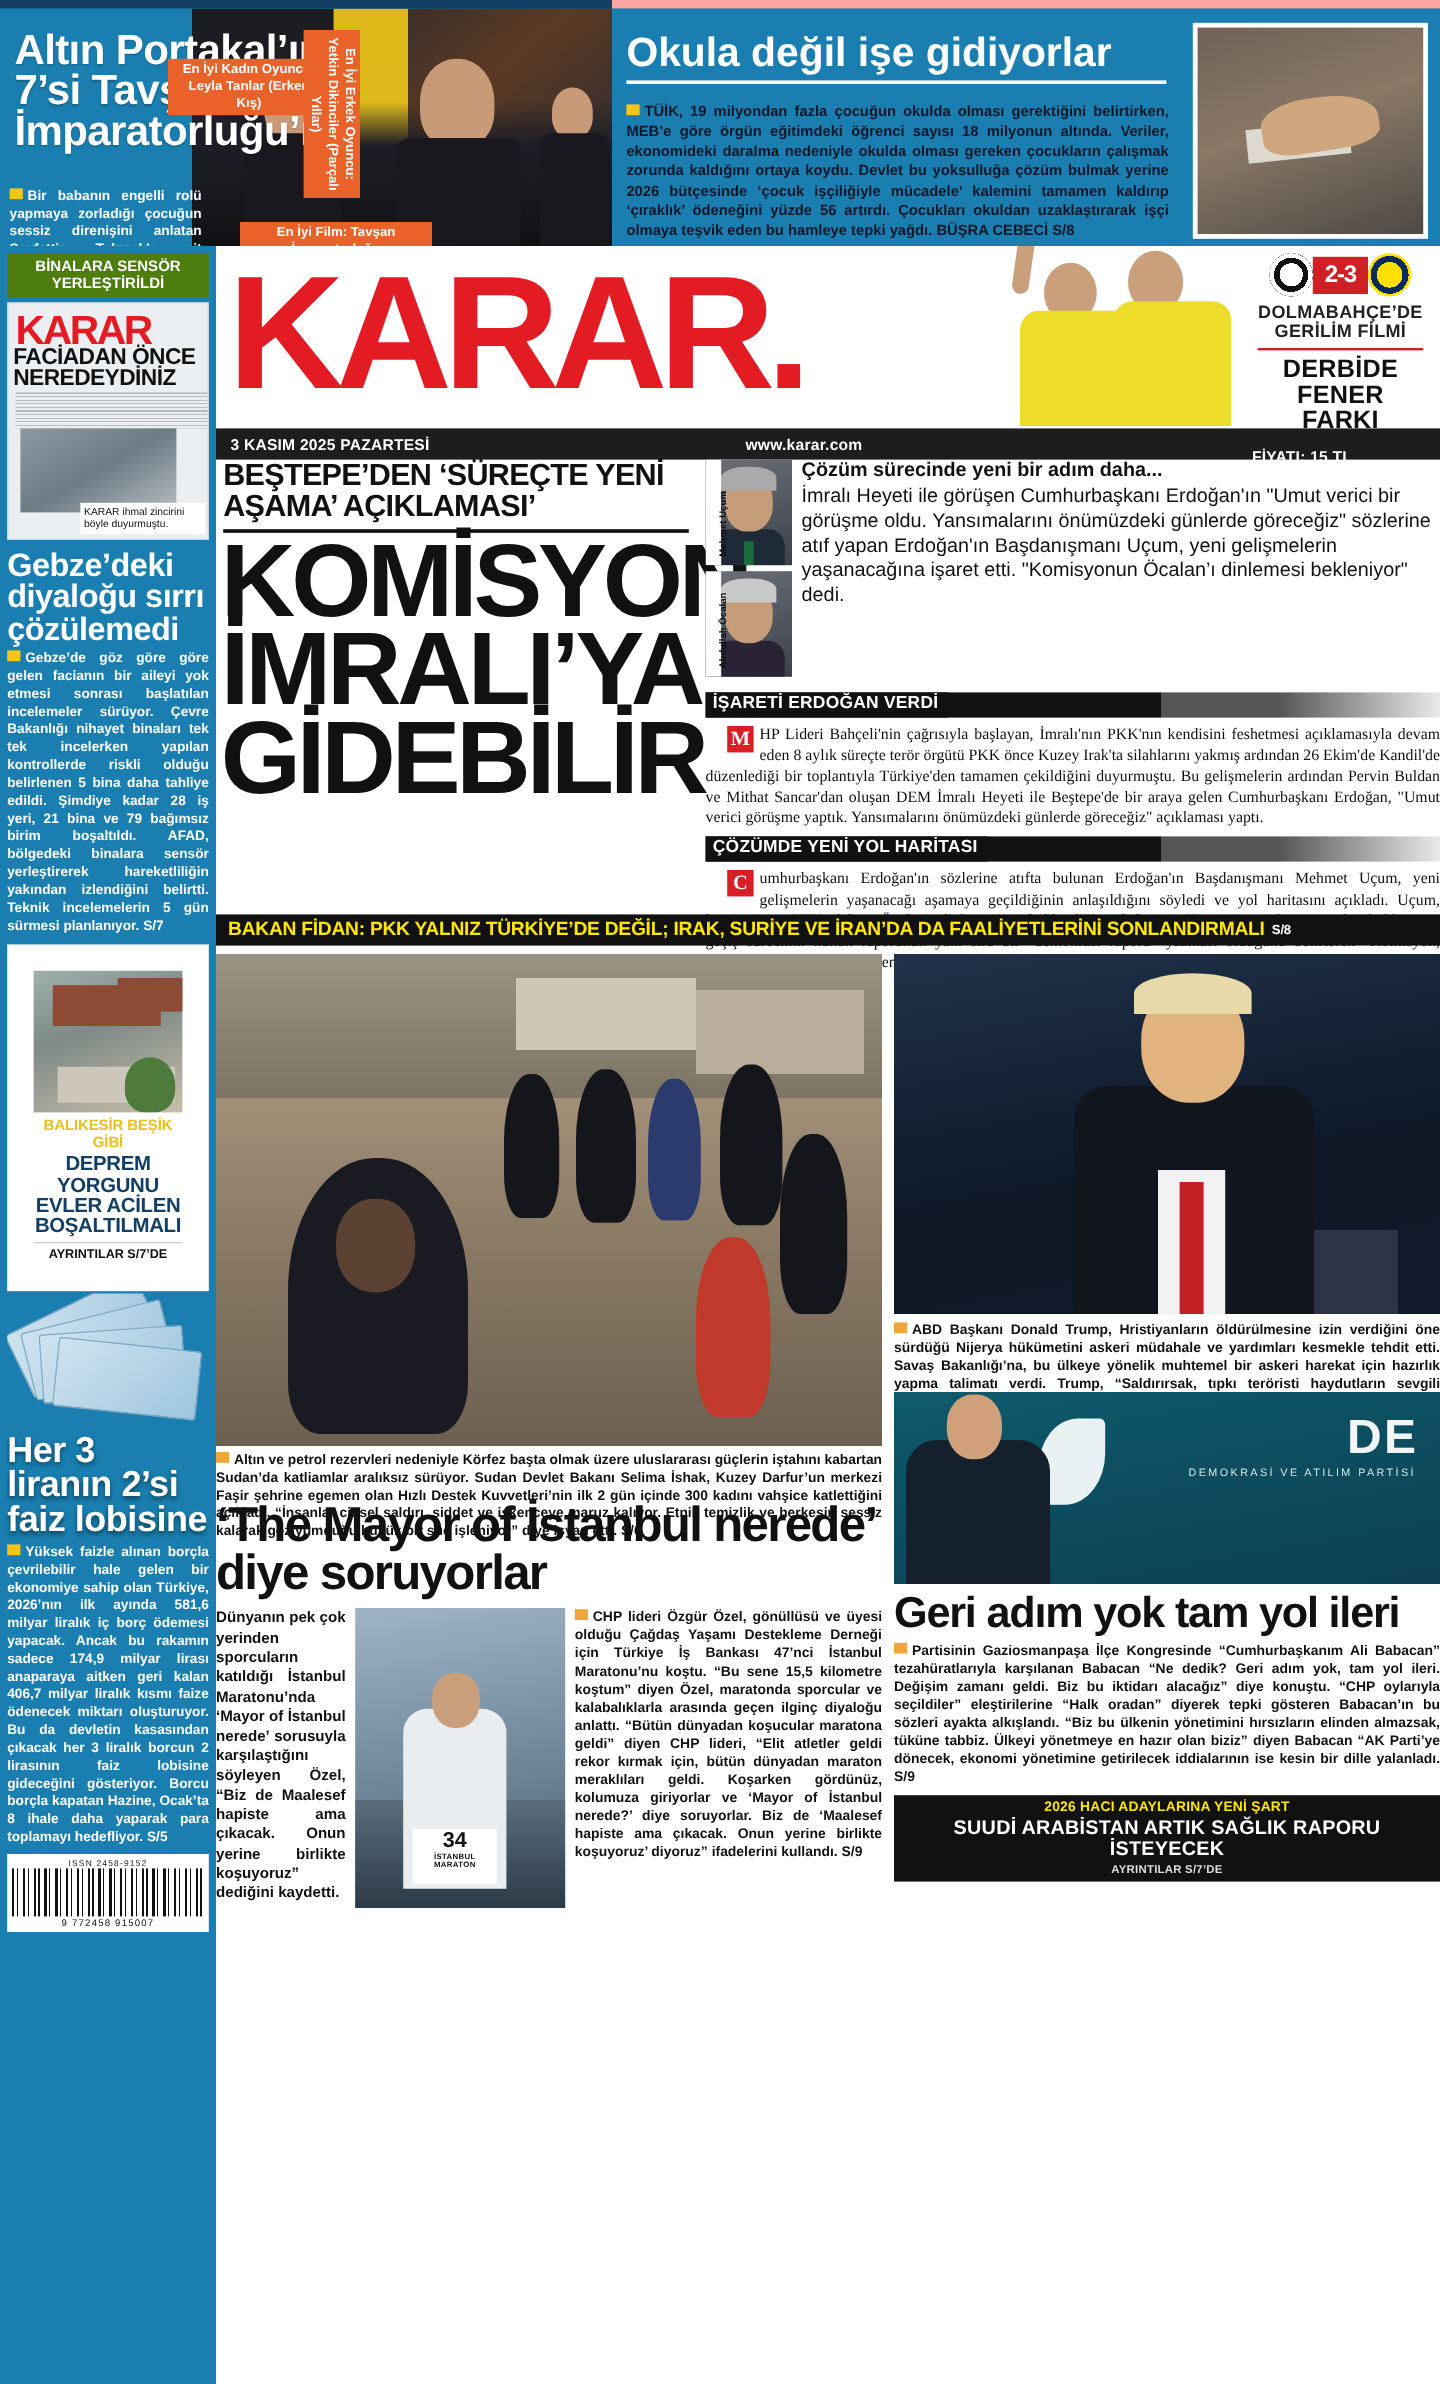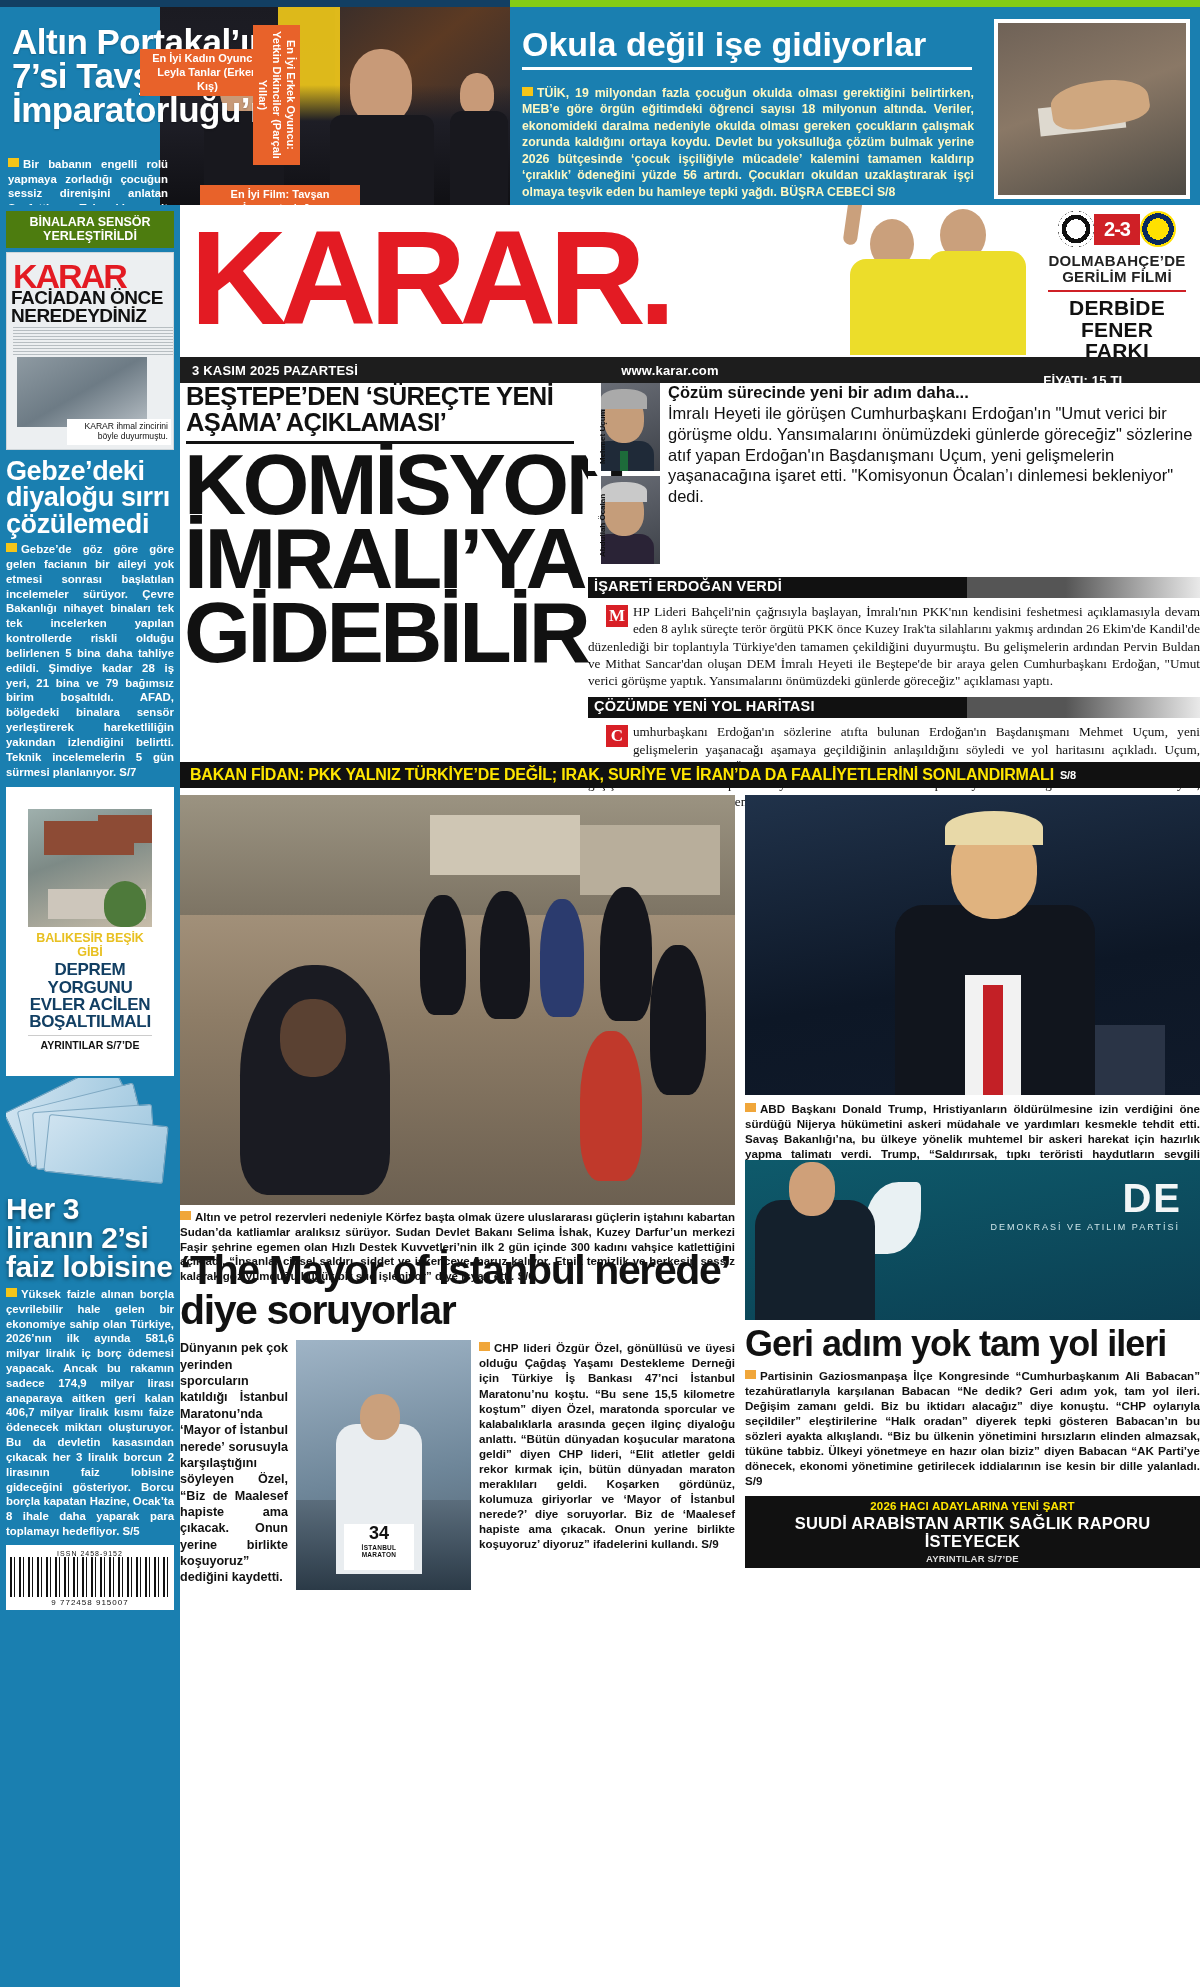--- a/index.html
+++ b/index.html
@@ -64,30 +64,30 @@
   }
   .teaser-body{
     position:absolute; left:8px; top:150px; width:160px;
     color:#fff; font-size:11.4px; line-height:1.28; font-weight:bold;
     text-align:justify;
   }
 
   
   #teaser-right {
     left:510px; top:0; width:690px; height:205px;
-    background:#1a7fb0; border-top:7px solid #84cc16;
+    background:#1a7fb0; border-top:7px solid #fca5a5;
   }
   #teaser-right .hl {
     position:absolute; left:12px; top:20px; width:450px;
     color:#fff; font-weight:bold; font-size:34px; line-height:1;
     border-bottom:3px solid #fff; padding-bottom:6px;
   }
   #teaser-right .body{
     position:absolute; left:12px; top:78px; width:452px;
-    color:#fef9c3; font-size:12.3px; line-height:1.34; font-weight:bold;
+    color:#0f172a; font-size:12.3px; line-height:1.34; font-weight:bold;
     text-align:justify;
   }
   #teaser-right .pic{
     position:absolute; right:10px; top:12px; width:196px; height:180px;
     background:#fff; padding:4px;
   }
   #teaser-right .pic .inner{
     width:100%; height:100%;
     background:linear-gradient(160deg,#6f6257 0%,#8a7866 45%,#4d4a44 100%);
     position:relative; overflow:hidden;
@@ -184,21 +184,21 @@
     background:repeating-linear-gradient(180deg,#9aa3a8 0 1px, transparent 1px 3px);
     opacity:.65;
   }
   .mini-paper .mp-img{
     position:absolute; left:10px; top:104px; width:130px; height:70px;
     background:linear-gradient(150deg,#8e9aa2 0%, #6d7b85 50%, #b6bec4 100%);
   }
   .mini-paper .mp-cap{
     position:absolute; right:2px; bottom:4px; width:104px;
     background:#fff; color:#111; font-size:8.6px; line-height:1.15;
-    padding:3px 3px; text-align:right;
+    padding:3px 3px; text-align:left;
   }
   .sb-photo{
     height:118px; background:linear-gradient(160deg,#9fb0ad 0%, #7d8a86 40%, #c8bda9 100%);
     position:relative; overflow:hidden;
   }
   .sb-photo .roof{ position:absolute; background:#8d4b35; }
   .sb-photo .rub{ position:absolute; background:#cdc6bb; }
   .sb-photo .tree{ position:absolute; right:6px; bottom:0; width:42px; height:46px; background:#4e7a3b; border-radius:50% 50% 40% 40%; }
   .card-white{ background:#fff; padding:22px; margin-top:8px; }
   .card-kick{ color:#e8c021; font-weight:bold; font-size:12.5px; text-align:center; margin-top:4px; letter-spacing:-.1px;}

